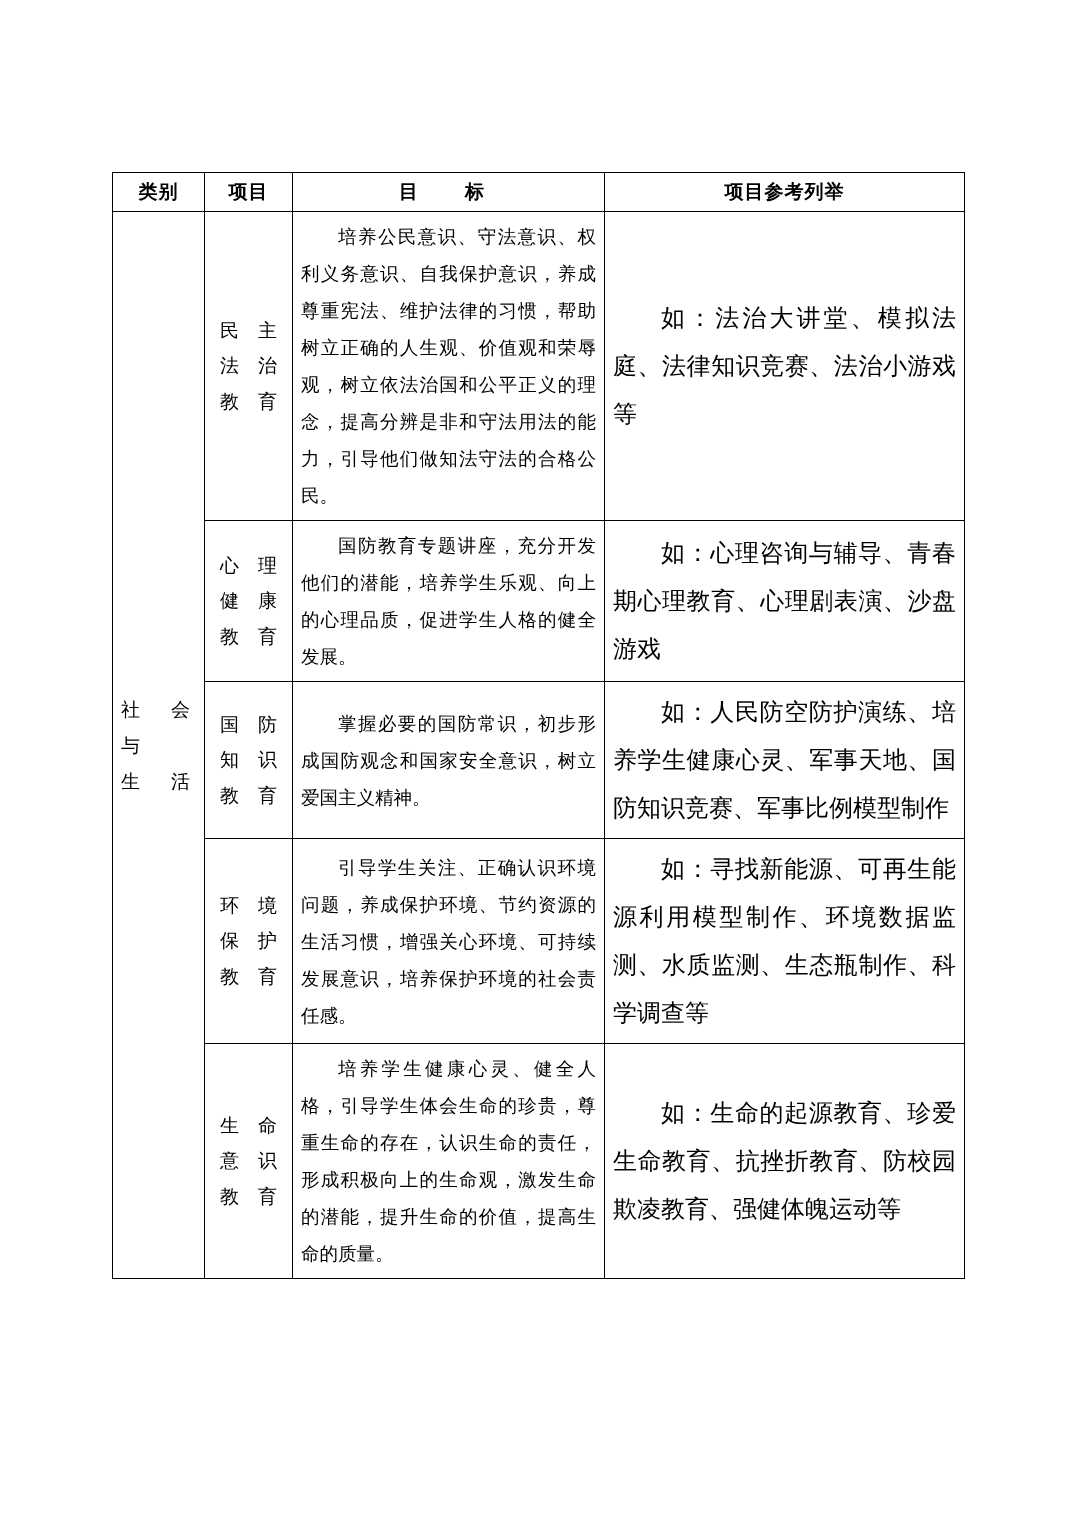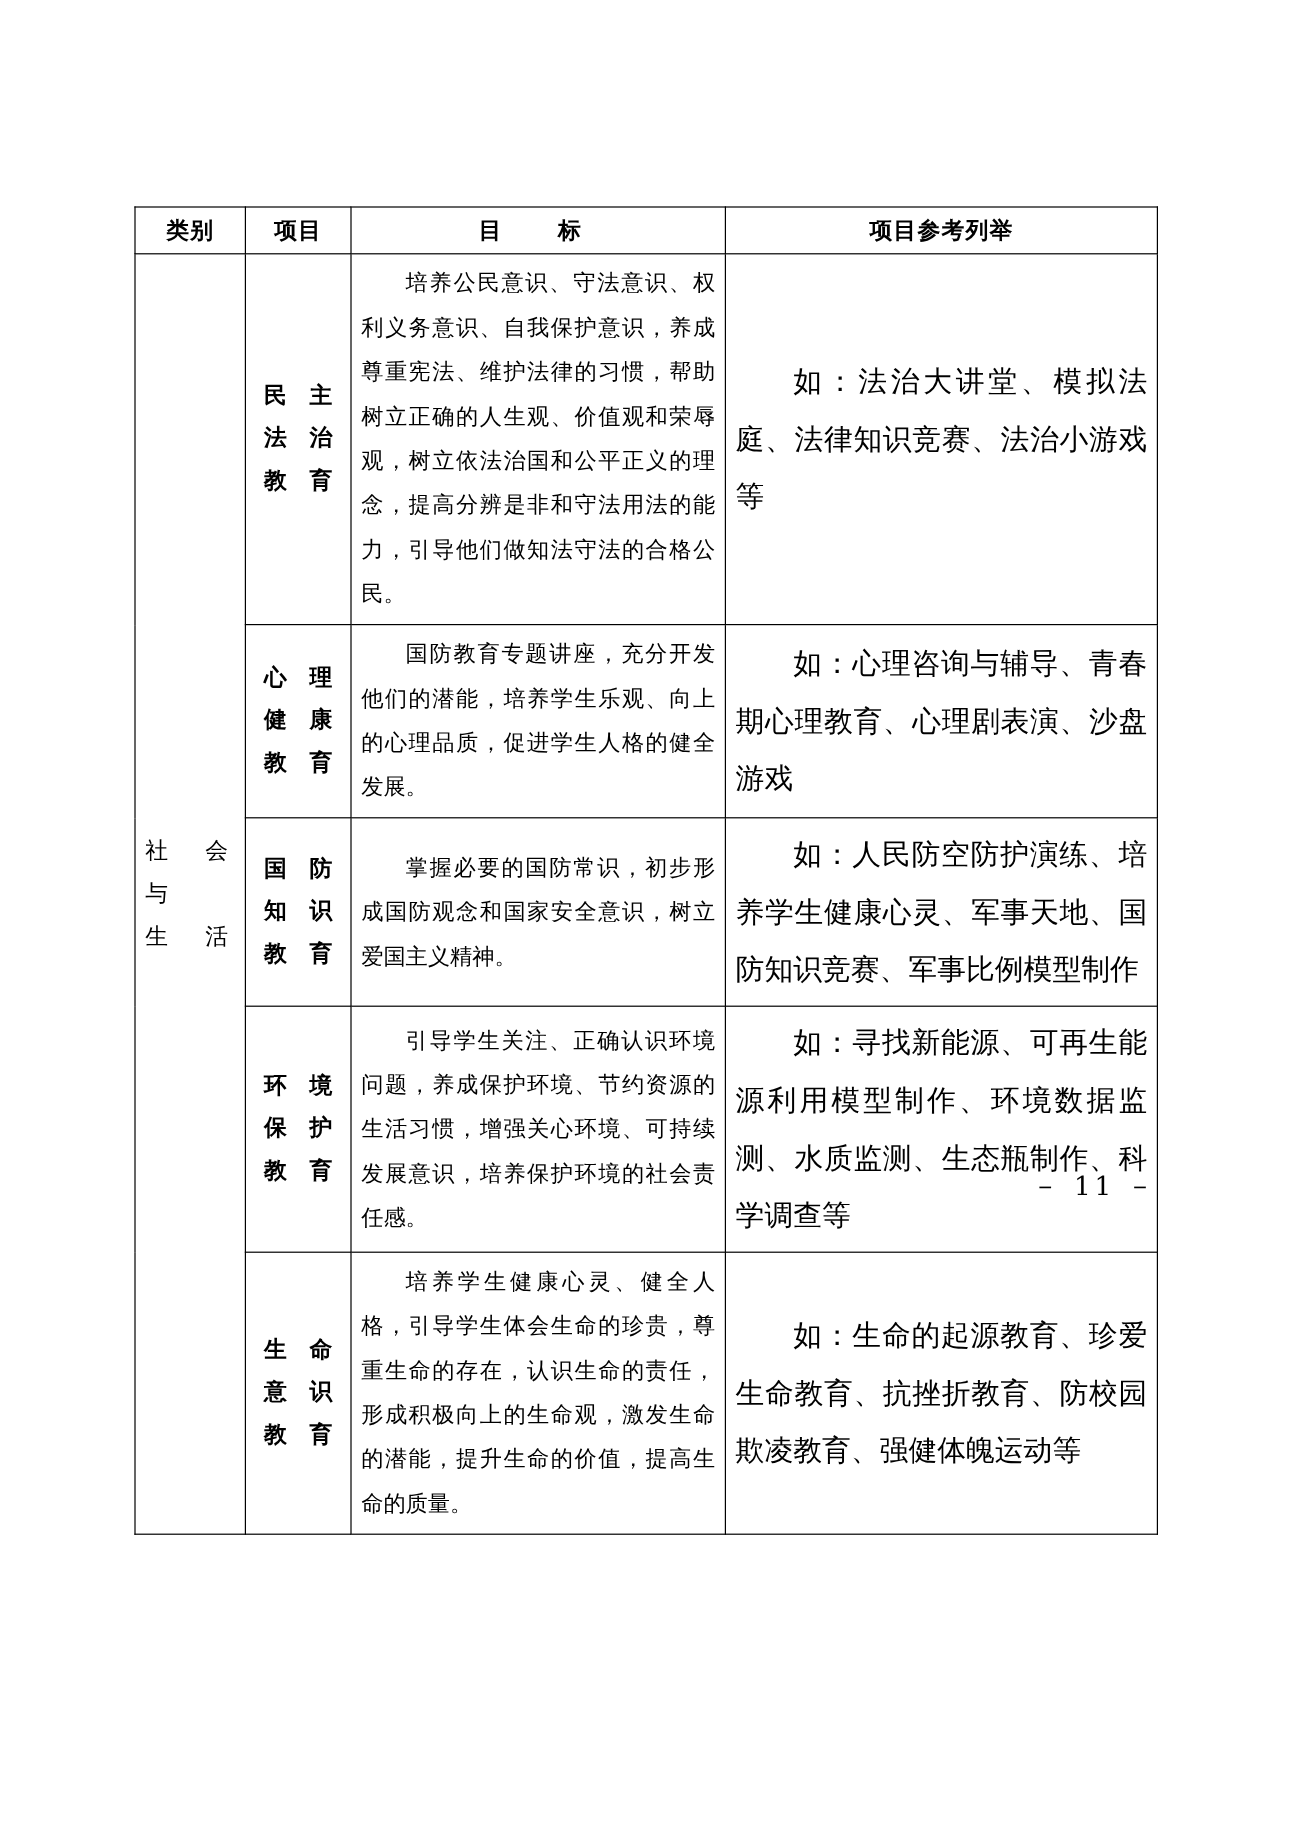--- a/index.html
+++ b/index.html
@@ -63,21 +63,21 @@
     letter-spacing: 6px;
     padding-left: 10px;
   }
   .cat-cell span { display: block; }
 
   .proj-cell {
     text-align: center;
     font-size: 19px;
     line-height: 1.85;
   }
-  .proj-cell span { display: block; font-weight: bold; }
+  .proj-cell span { display: block; }
 
   .goal-cell {
     font-size: 18.5px;
     line-height: 2.0;
     text-align: justify;
     text-justify: inter-ideograph;
     text-indent: 2em;
     padding: 10px 10px;
     margin-left: 39px;
   }
@@ -170,15 +170,14 @@
             <span>意　识</span>
             <span>教　育</span>
           </td>
           <td class="goal-cell">培养学生健康心灵、健全人格，引导学生体会生命的珍贵，尊重生命的存在，认识生命的责任，形成积极向上的生命观，激发生命的潜能，提升生命的价值，提高生命的质量。</td>
           <td class="ex-cell">如：生命的起源教育、珍爱生命教育、抗挫折教育、防校园欺凌教育、强健体魄运动等</td>
         </tr>
       </tbody>
     </table>
   </div>
 
-  <div class="page-number">－ 11 －</div>
 
 </div>
 
 </body></html>

